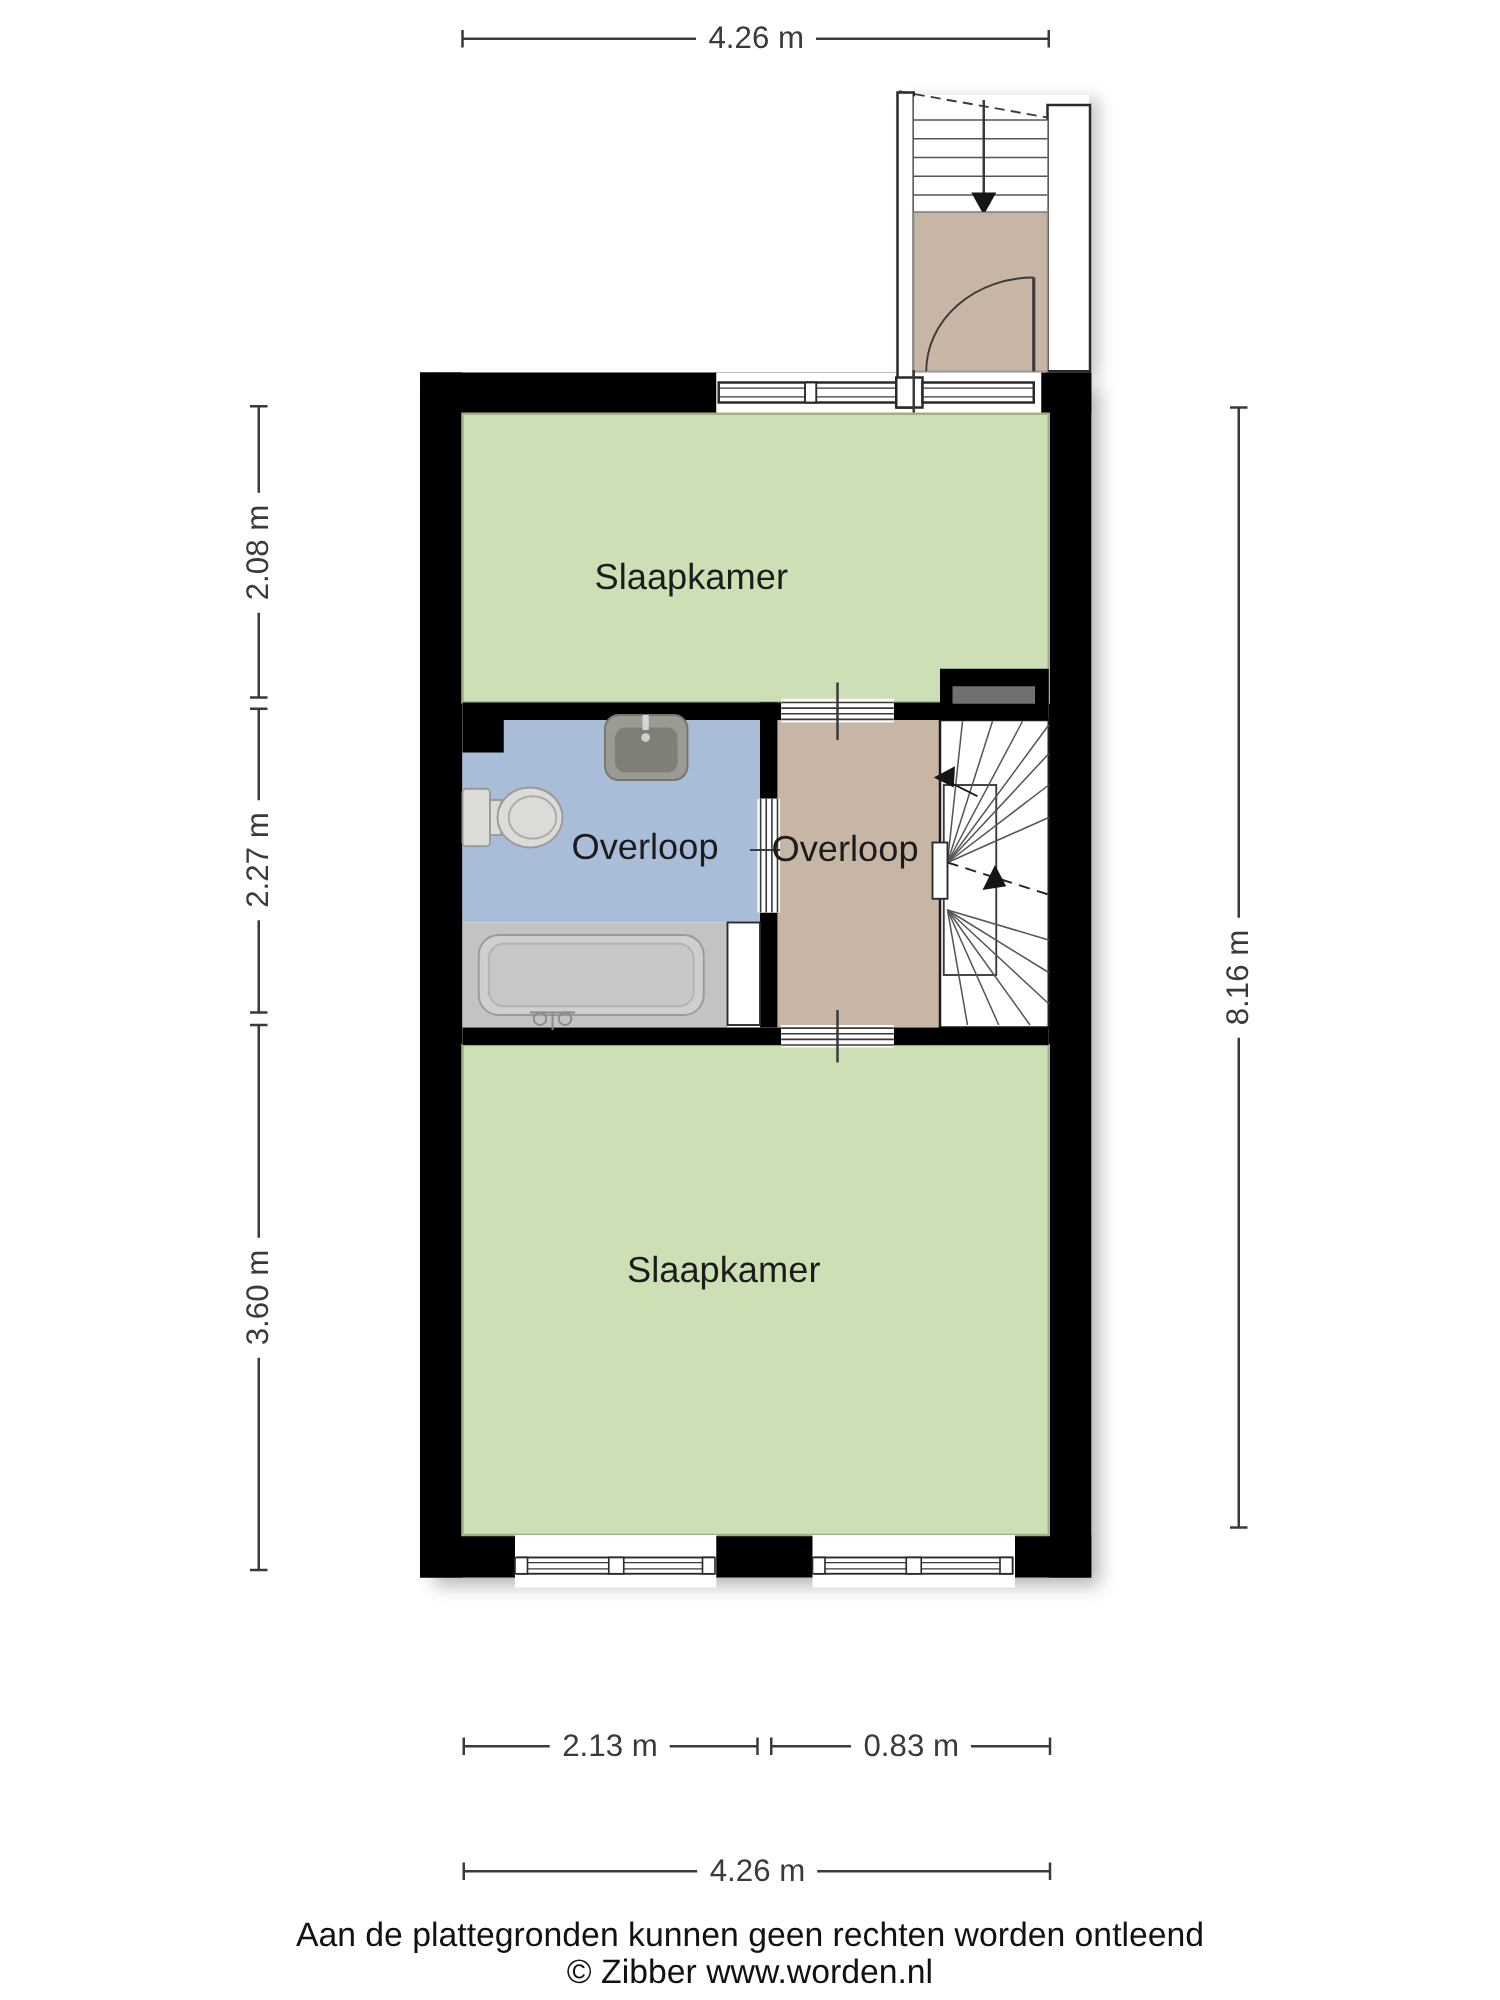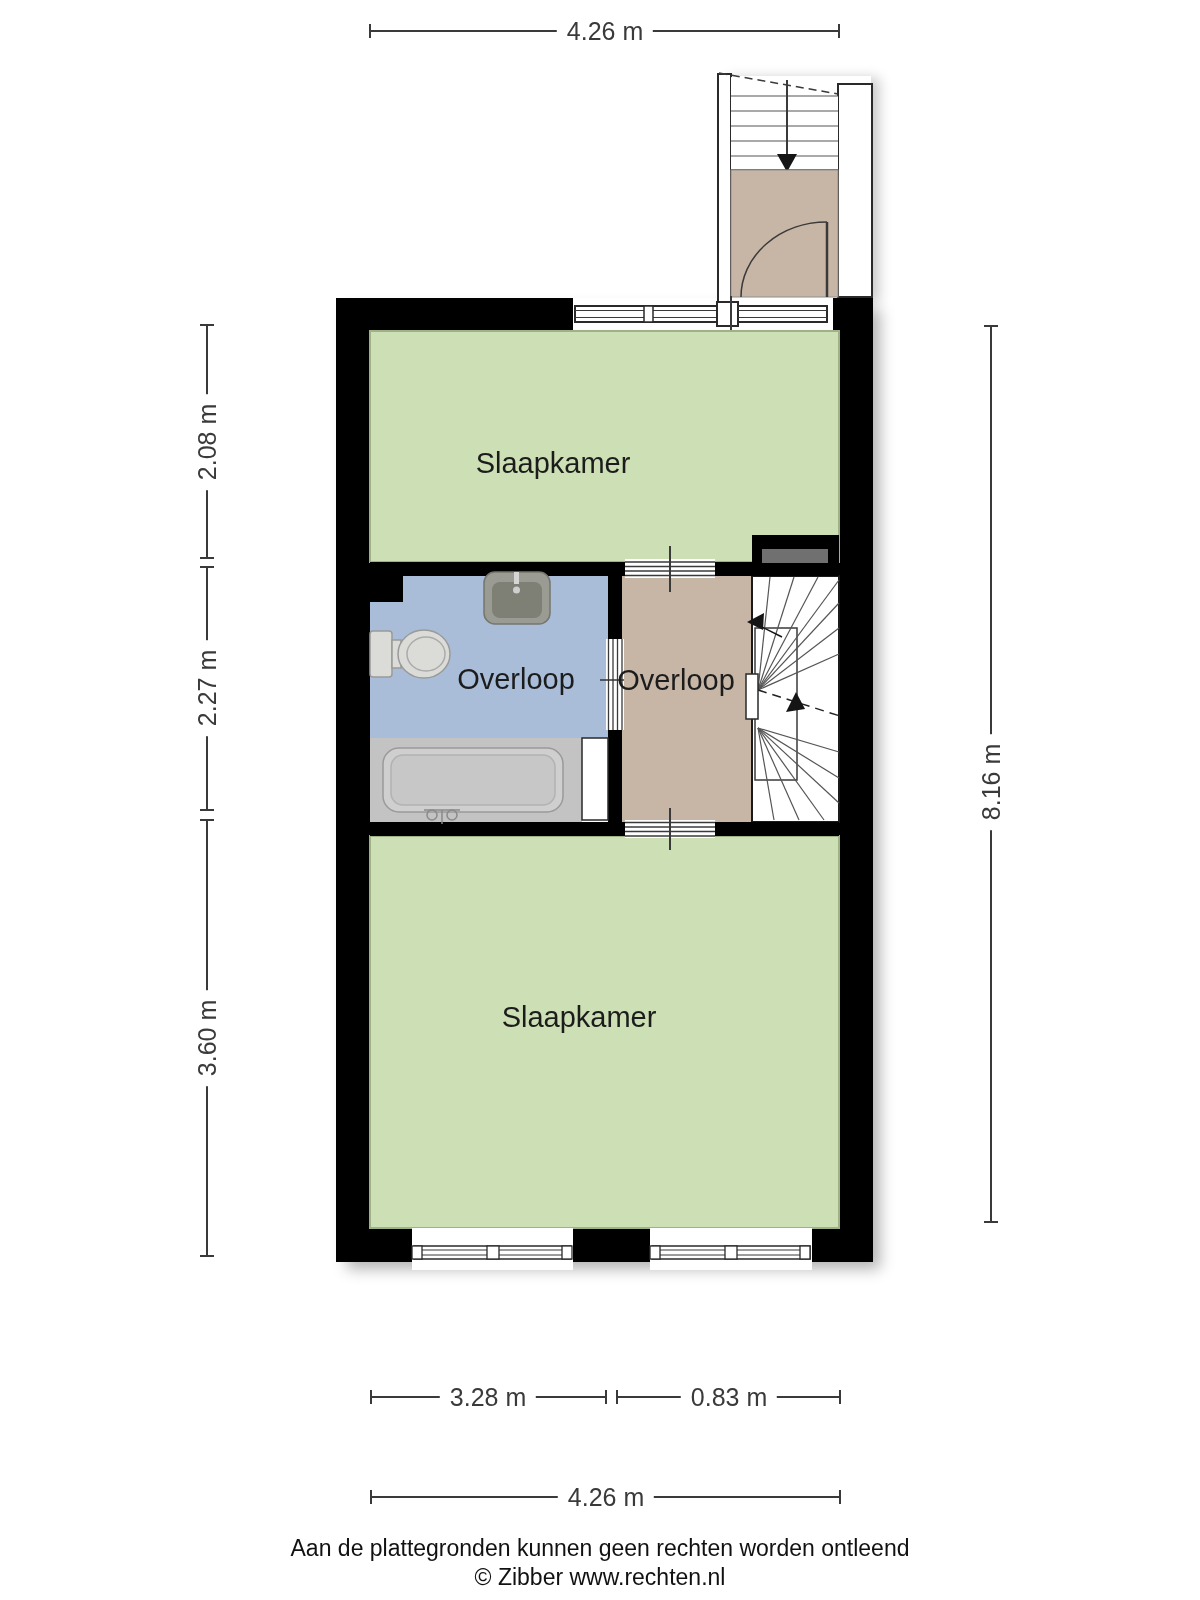--- a/index.html
+++ b/index.html
@@ -28,21 +28,21 @@
   .dimln{stroke:var(--c-line,#3a3a3a);stroke-width:2;fill:none;}
   .arrow{fill:#151515;}
 
   
   .room-label{position:absolute;transform:translate(-50%,-50%);font-size:29px;
     color:var(--c-text,#1c1c1c);white-space:nowrap;}
   .dim-label{position:absolute;transform:translate(-50%,-50%);font-size:25px;
     color:var(--c-line,#3a3a3a);background:var(--c-bg,#fff);padding:0 10px;white-space:nowrap;}
   .dim-label.vert{transform:translate(-50%,-50%) rotate(-90deg);}
   .footer{position:absolute;left:0;top:1534px;width:1200px;text-align:center;
-    font-size:23px;line-height:29px;color:#111;}
+    font-size:27px;line-height:29px;color:#111;}
 </style>
 </head>
 <body>
 
 <div class="stage">
   <div class="shadow-main"></div>
   <div class="shadow-encl"></div>
 
   <svg class="plan-svg" viewBox="0 0 1200 1600">
 
@@ -249,21 +249,21 @@
   <span class="room-label" style="left:553px;top:463px">Slaapkamer</span>
   <span class="room-label" style="left:516px;top:679px">Overloop</span>
   <span class="room-label" style="left:676px;top:680px">Overloop</span>
   <span class="room-label" style="left:579px;top:1017px">Slaapkamer</span>
 
   <span class="dim-label" style="left:605px;top:31px">4.26 m</span>
   <span class="dim-label vert" style="left:207px;top:442px">2.08 m</span>
   <span class="dim-label vert" style="left:207px;top:688px">2.27 m</span>
   <span class="dim-label vert" style="left:207px;top:1038px">3.60 m</span>
   <span class="dim-label vert" style="left:991px;top:782px">8.16 m</span>
-  <span class="dim-label" style="left:488px;top:1397px">3.28 m</span>
+  <span class="dim-label" style="left:488px;top:1397px">2.13 m</span>
   <span class="dim-label" style="left:729px;top:1397px">0.83 m</span>
   <span class="dim-label" style="left:606px;top:1497px">4.26 m</span>
 
   <div class="footer">
     <div>Aan de plattegronden kunnen geen rechten worden ontleend</div>
-    <div>© Zibber www.rechten.nl</div>
+    <div>© Zibber www.worden.nl</div>
   </div>
 </div>
 
 </body></html>

